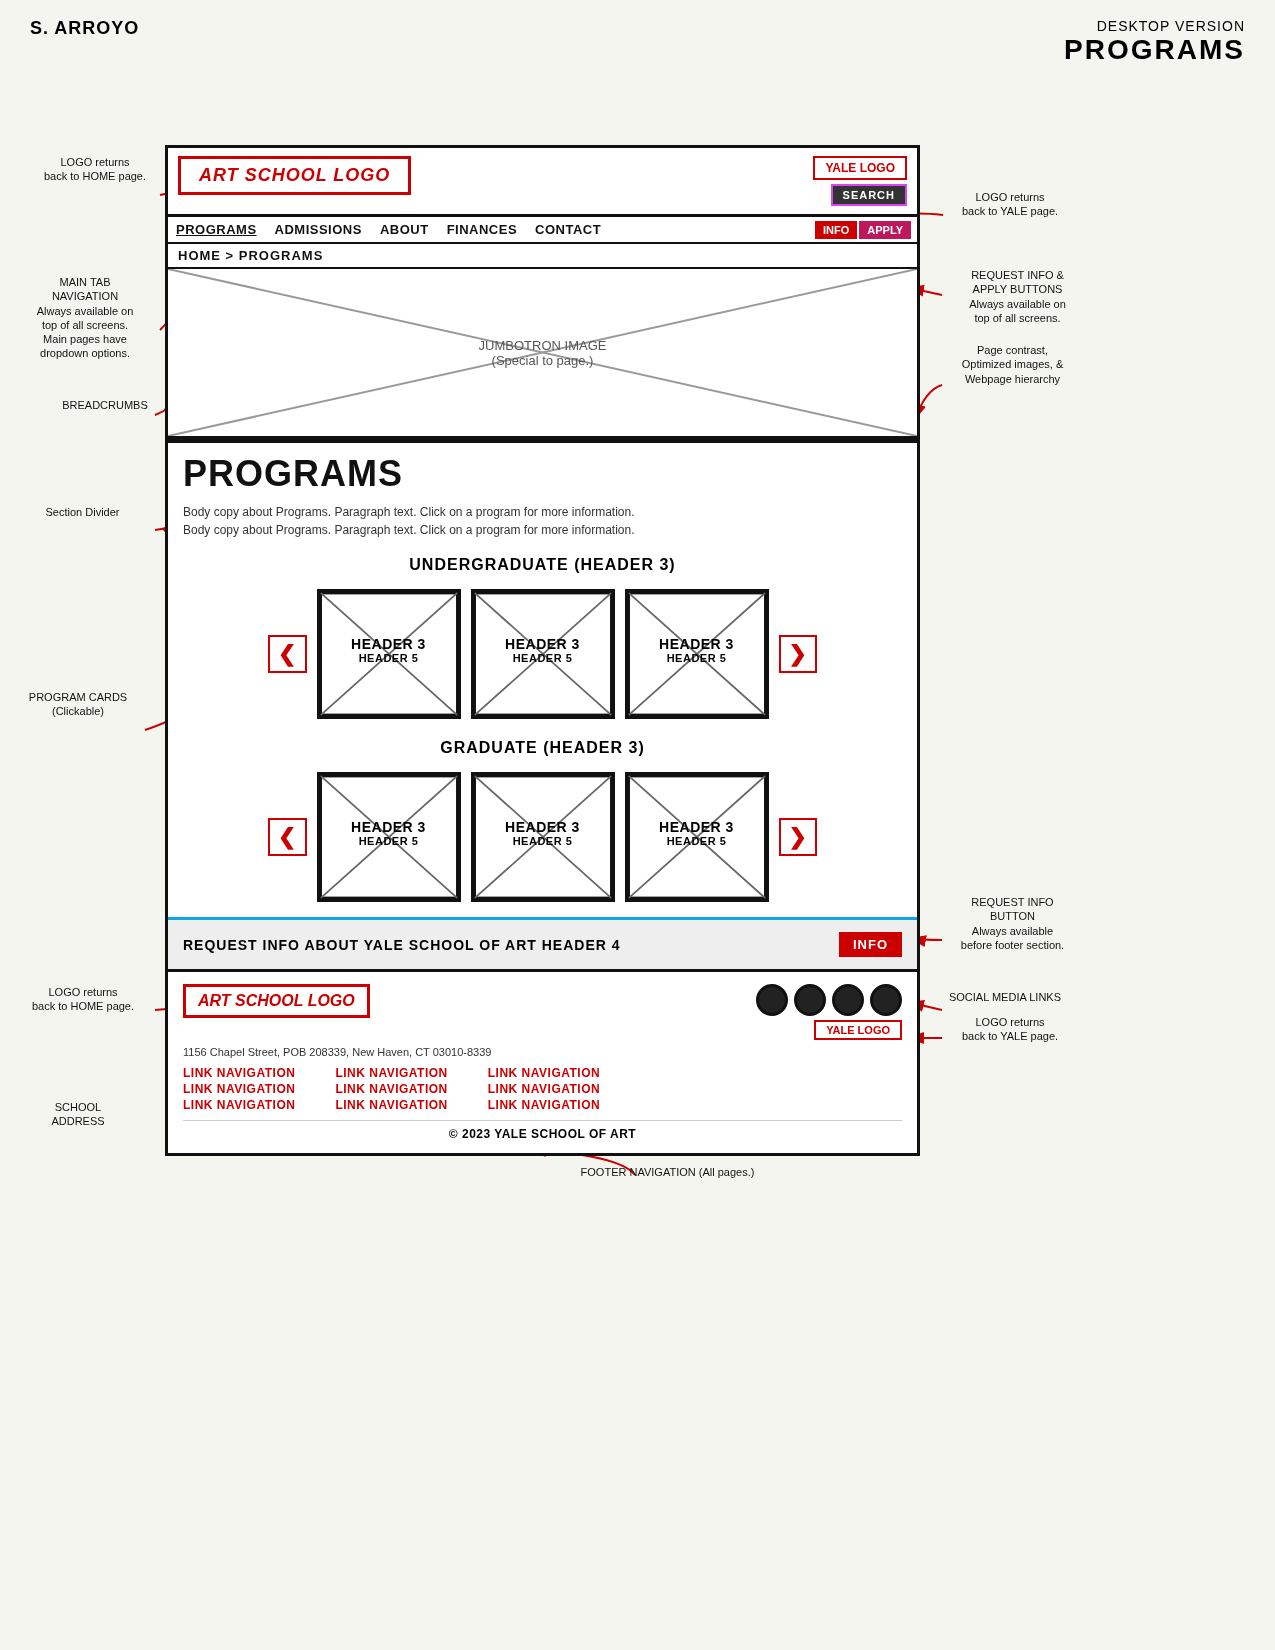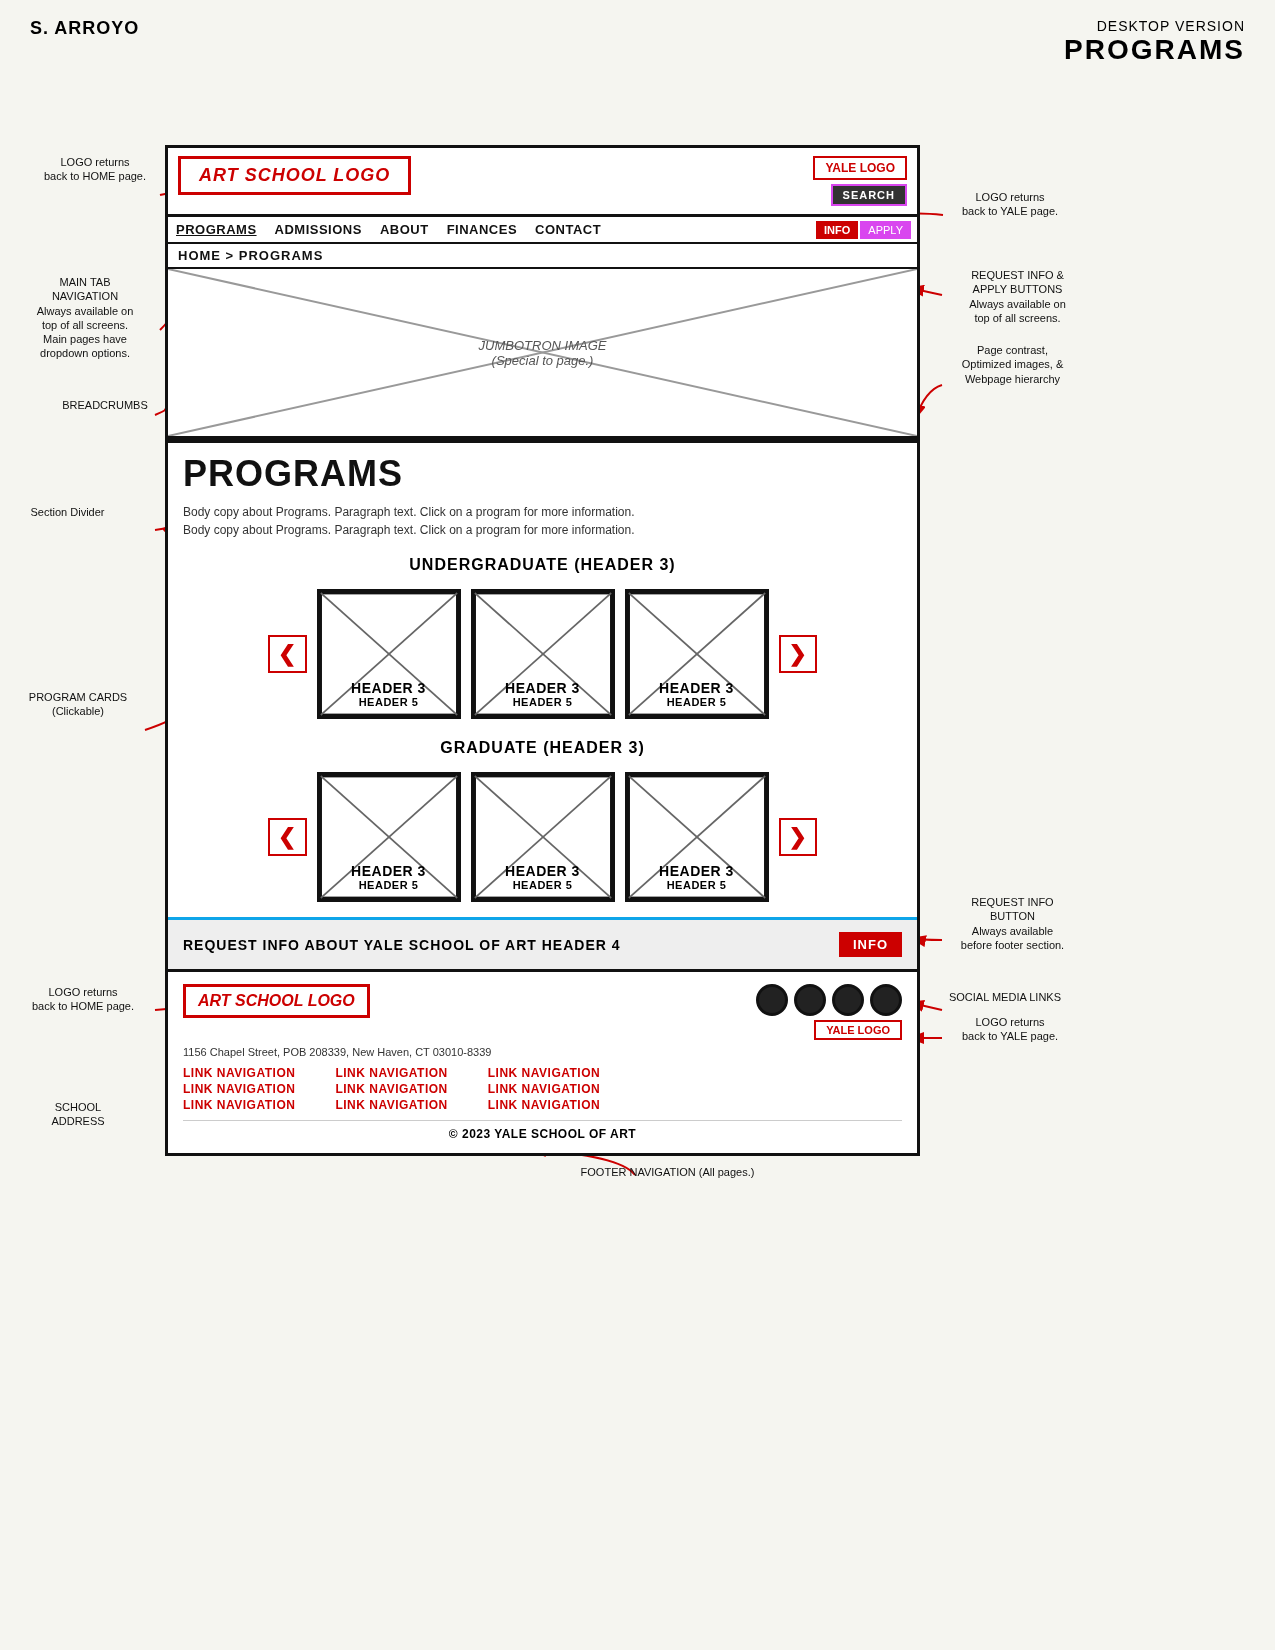--- a/index.html
+++ b/index.html
@@ -136,24 +136,24 @@
     }
     .wf-info-btn {
       background: #cc0000;
       color: #fff;
       font-size: 11px;
       font-weight: bold;
       padding: 3px 8px;
       border: none;
     }
     .wf-apply-btn {
-      background: #d946ef;
+      background: #be185d;
       color: #fff;
       font-size: 11px;
-      font-weight: normal;
+      font-weight: bold;
       padding: 3px 8px;
       border: none;
     }
 
     
     .wf-breadcrumb {
       border-bottom: 2px solid #111;
       padding: 4px 10px;
       font-size: 13px;
       font-weight: bold;
@@ -173,21 +173,20 @@
       height: 100%;
     }
     .jumbotron-label {
       position: absolute;
       top: 50%;
       left: 50%;
       transform: translate(-50%, -50%);
       text-align: center;
       font-size: 13px;
       color: #555;
-      font-style: italic;
     }
 
     
     .wf-section-divider {
       border-top: 4px solid #111;
       margin: 0;
     }
     .wf-programs-header {
       padding: 10px 15px 0 15px;
     }
@@ -239,21 +238,21 @@
     }
     .wf-card {
       width: 144px;
       height: 130px;
       border: 3px solid #111;
       position: relative;
       background: #fff;
       display: flex;
       flex-direction: column;
       align-items: center;
-      justify-content: flex-end;
+      justify-content: center;
       padding-bottom: 8px;
     }
     .wf-card svg {
       position: absolute;
       top: 0; left: 0;
       width: 100%;
       height: 100%;
     }
     .wf-card-labels {
       position: relative;
@@ -367,21 +366,21 @@
       font-weight: bold;
       padding-top: 6px;
       border-top: 1px solid #ccc;
       letter-spacing: 0.5px;
     }
 
     
     .ann-logo-top { top: 155px; left: 35px; width: 120px; }
     .ann-main-tab { top: 275px; left: 15px; width: 140px; }
     .ann-breadcrumbs { top: 398px; left: 55px; width: 100px; }
-    .ann-section-divider { top: 505px; left: 10px; width: 115px; }
+    .ann-section-divider { top: 505px; left: 25px; width: 115px; }
     .ann-program-cards { top: 690px; left: 18px; width: 120px; }
     .ann-logo-footer { top: 985px; left: 18px; width: 130px; }
     .ann-school-address { top: 1100px; left: 28px; width: 100px; }
     .ann-logo-top-right { top: 190px; left: 945px; width: 130px; }
     .ann-request-info-right { top: 268px; left: 945px; width: 145px; }
     .ann-social { top: 990px; left: 945px; width: 120px; }
     .ann-logo-yale-footer { top: 1015px; left: 945px; width: 130px; }
     .ann-request-btn { top: 895px; left: 940px; width: 145px; }
     .ann-footer-nav { top: 1165px; left: 580px; width: 175px; }
     .ann-page-contrast { top: 343px; left: 940px; width: 145px; }

